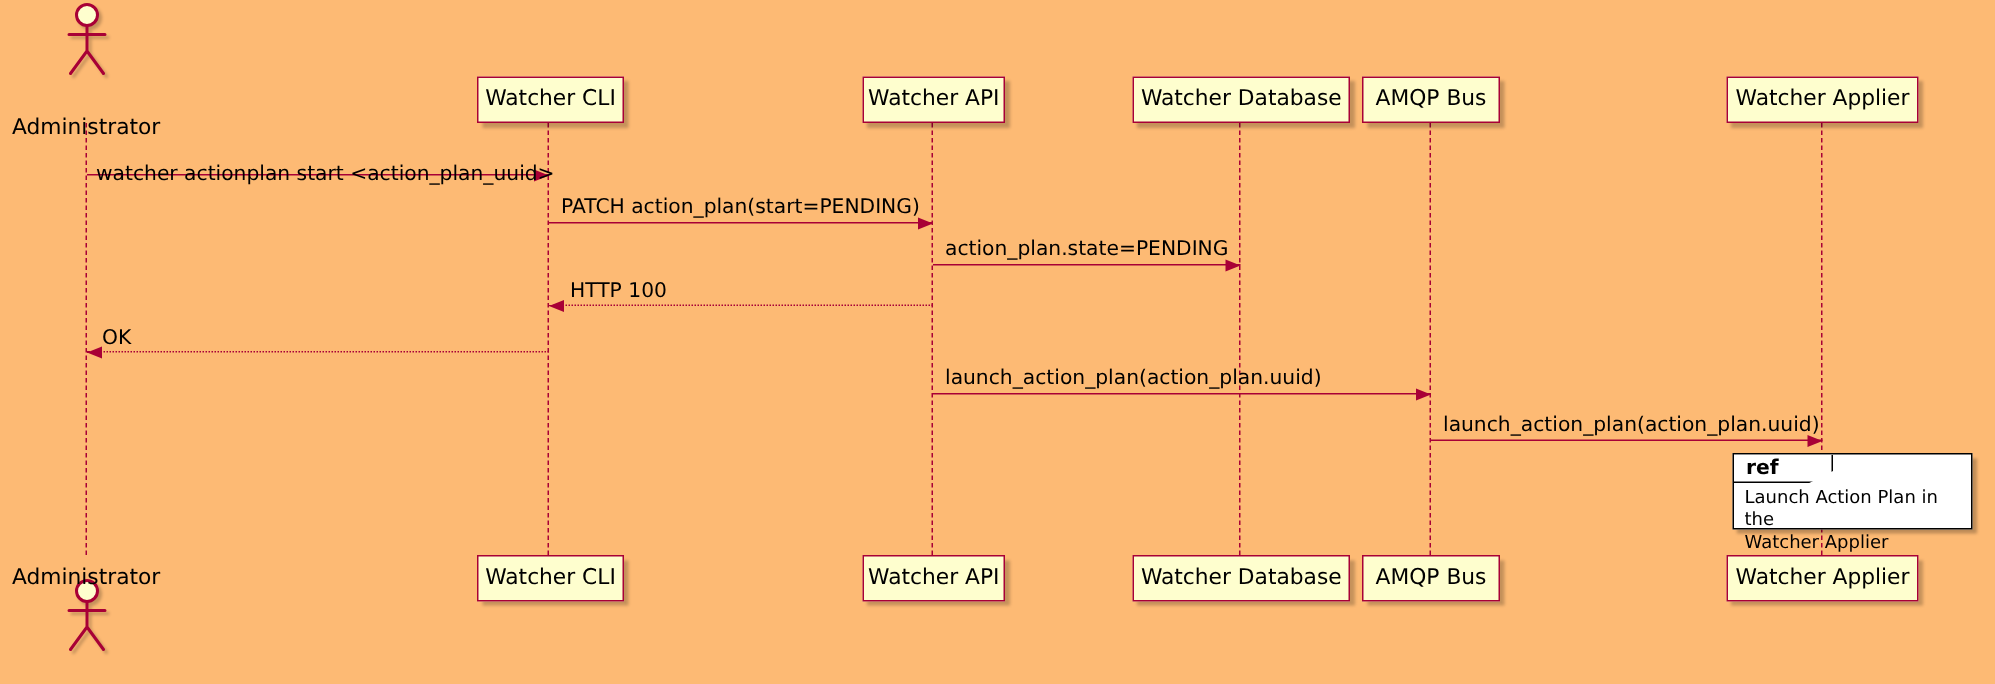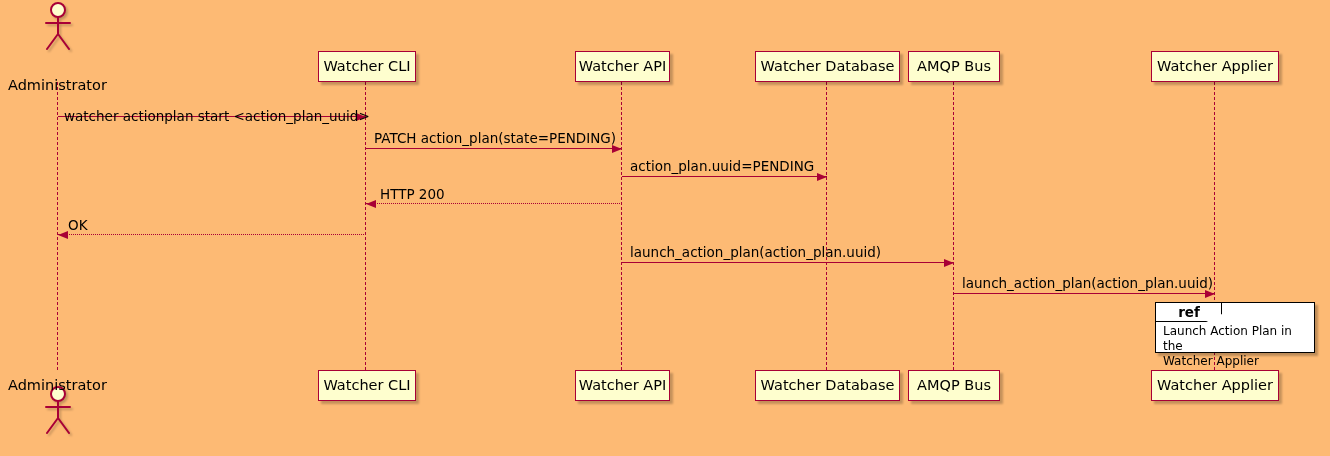--- a/index.html
+++ b/index.html
@@ -156,39 +156,39 @@
       <div class="actor-label" style="left: 8px; top: 78px;">Administrator</div>
       <div class="actor-label" style="left: 8px; top: 378px;">Administrator</div>
     </div>
 
   <div id="messages">
       <div class="msg-line" style="left: 58px; width: 308px; top: 116px;"></div>
       <div class="arrowhead right" style="top: 112.5px; left: 356px;"></div>
       <div class="msg-label" style="left: 64px; top: 100px; margin-top: 10px;">watcher actionplan start &lt;action_plan_uuid&gt;</div>
       <div class="msg-line" style="left: 366px; width: 256px; top: 148px;"></div>
       <div class="arrowhead right" style="top: 144.5px; left: 612px;"></div>
-      <div class="msg-label" style="left: 374px; top: 132px;">PATCH action_plan(state=PENDING)</div>
+      <div class="msg-label" style="left: 374px; top: 132px;">PATCH action_plan(start=PENDING)</div>
       <div class="msg-line" style="left: 622px; width: 205px; top: 176px;"></div>
       <div class="arrowhead right" style="top: 172.5px; left: 817px;"></div>
-      <div class="msg-label" style="left: 630px; top: 160px;">action_plan.uuid=PENDING</div>
+      <div class="msg-label" style="left: 630px; top: 160px;">action_plan.state=PENDING</div>
       <div class="msg-line dotted" style="left: 366px; width: 256px; top: 203px;"></div>
       <div class="arrowhead left" style="top: 199.5px; left: 366px;"></div>
-      <div class="msg-label" style="left: 380px; top: 188px;">HTTP 200</div>
+      <div class="msg-label" style="left: 380px; top: 188px;">HTTP 100</div>
       <div class="msg-line dotted" style="left: 58px; width: 308px; top: 234px;"></div>
       <div class="arrowhead left" style="top: 230.5px; left: 58px;"></div>
       <div class="msg-label" style="left: 68px; top: 219px;">OK</div>
       <div class="msg-line" style="left: 622px; width: 332px; top: 262px;"></div>
       <div class="arrowhead right" style="top: 258.5px; left: 944px;"></div>
       <div class="msg-label" style="left: 630px; top: 246px;">launch_action_plan(action_plan.uuid)</div>
       <div class="msg-line" style="left: 954px; width: 261px; top: 293px;"></div>
       <div class="arrowhead right" style="top: 289.5px; left: 1205px;"></div>
       <div class="msg-label" style="left: 962px; top: 277px;">launch_action_plan(action_plan.uuid)</div>
     </div>
 
   <div class="ref-box" id="ref-box" style="left: 1155px; top: 302px; width: 160px; height: 51px;">
-    <div class="ref-tab" style="width: 66px; justify-content: center;">
+    <div class="ref-tab" style="width: 66px;">
       <span>ref</span>
     </div>
     <div class="ref-text">Launch Action Plan in the
 Watcher Applier</div>
   </div>
 
 </div>
 
 </body></html>

